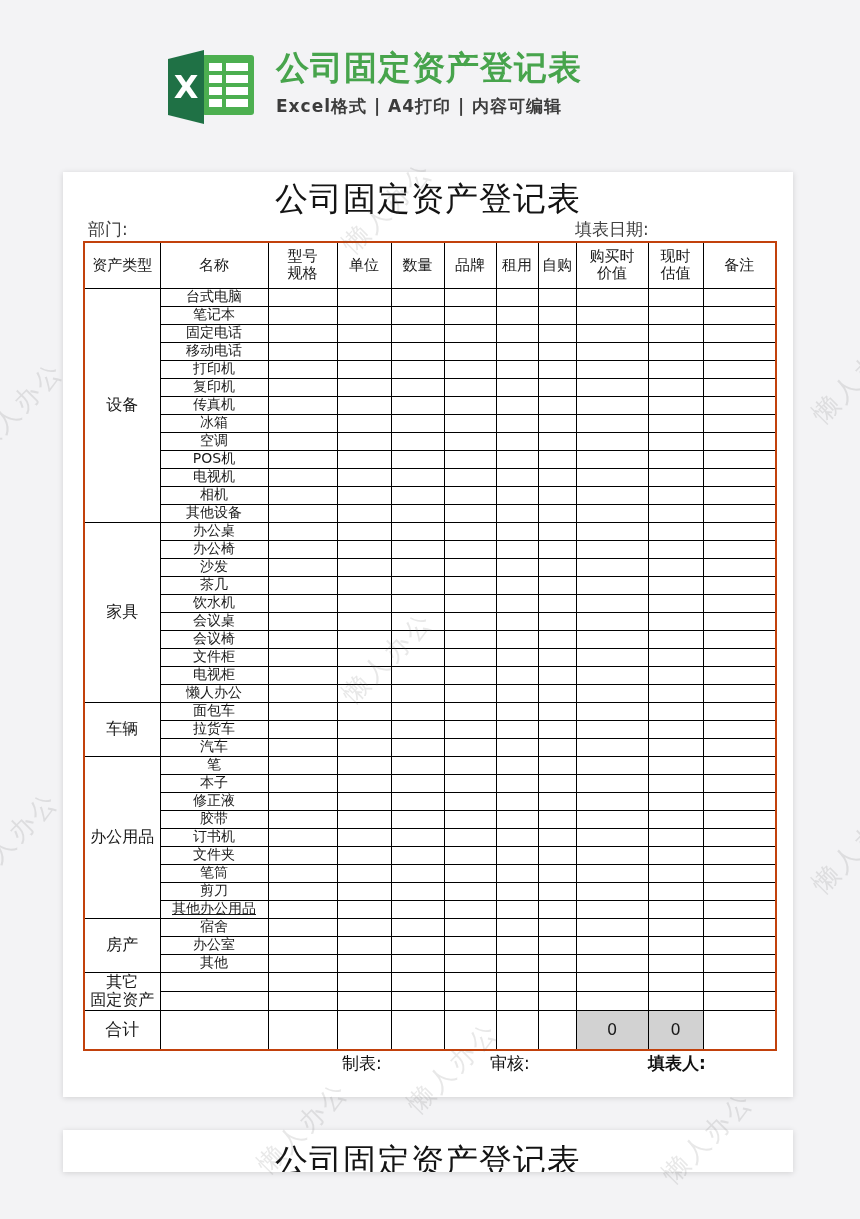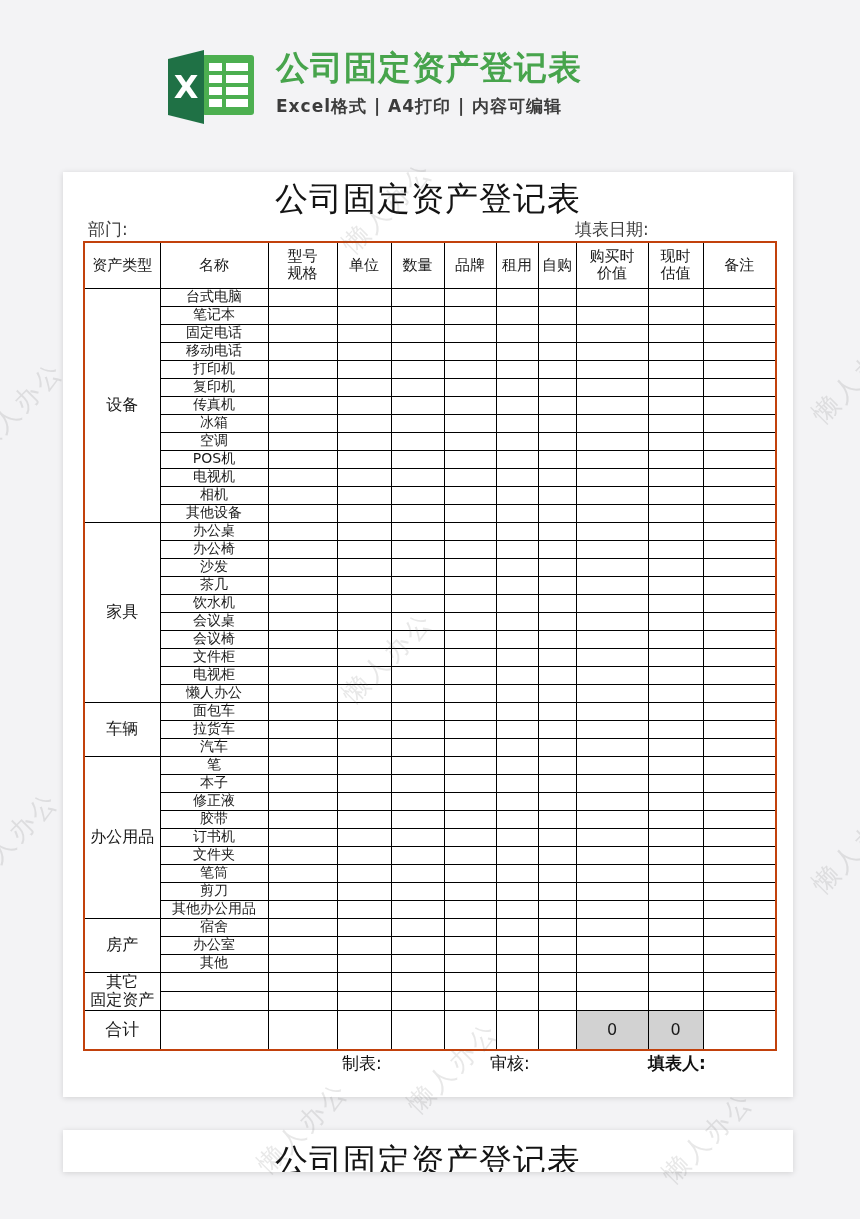--- a/index.html
+++ b/index.html
@@ -534,21 +534,21 @@
             <td class="empty-cell"></td>
             <td class="empty-cell"></td>
             <td class="empty-cell"></td>
             <td class="empty-cell"></td>
             <td class="empty-cell"></td>
             <td class="empty-cell"></td>
             <td class="empty-cell"></td>
             <td class="empty-cell"></td>
             <td class="empty-cell"></td>
           </tr>
-          <tr style="height: 18px;">
+          <tr style="height: 18px; text-decoration: underline;">
             <td class="name-cell">其他办公用品</td>
             <td class="empty-cell"></td>
             <td class="empty-cell"></td>
             <td class="empty-cell"></td>
             <td class="empty-cell"></td>
             <td class="empty-cell"></td>
             <td class="empty-cell"></td>
             <td class="empty-cell"></td>
             <td class="empty-cell"></td>
             <td class="empty-cell"></td>

